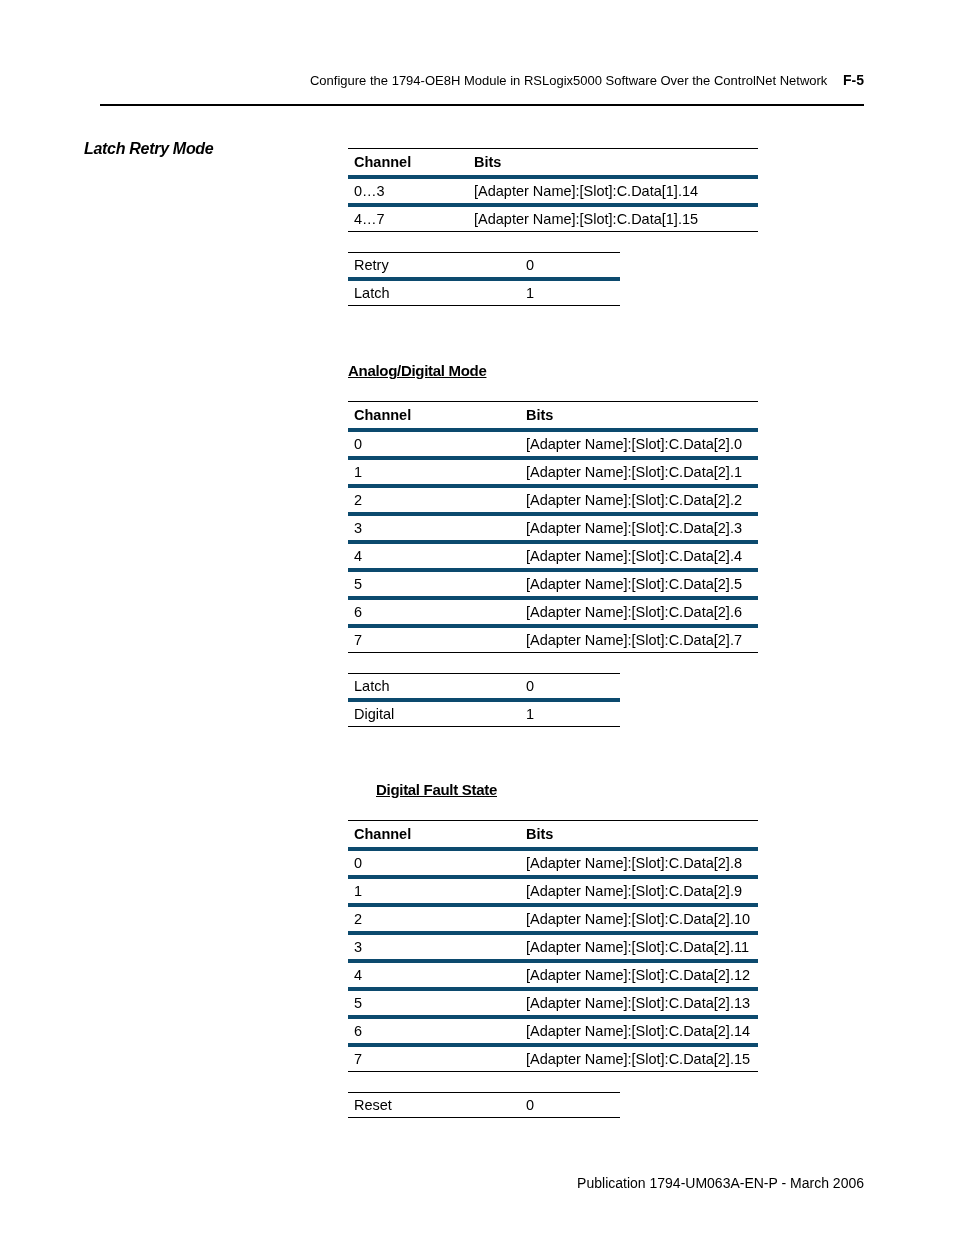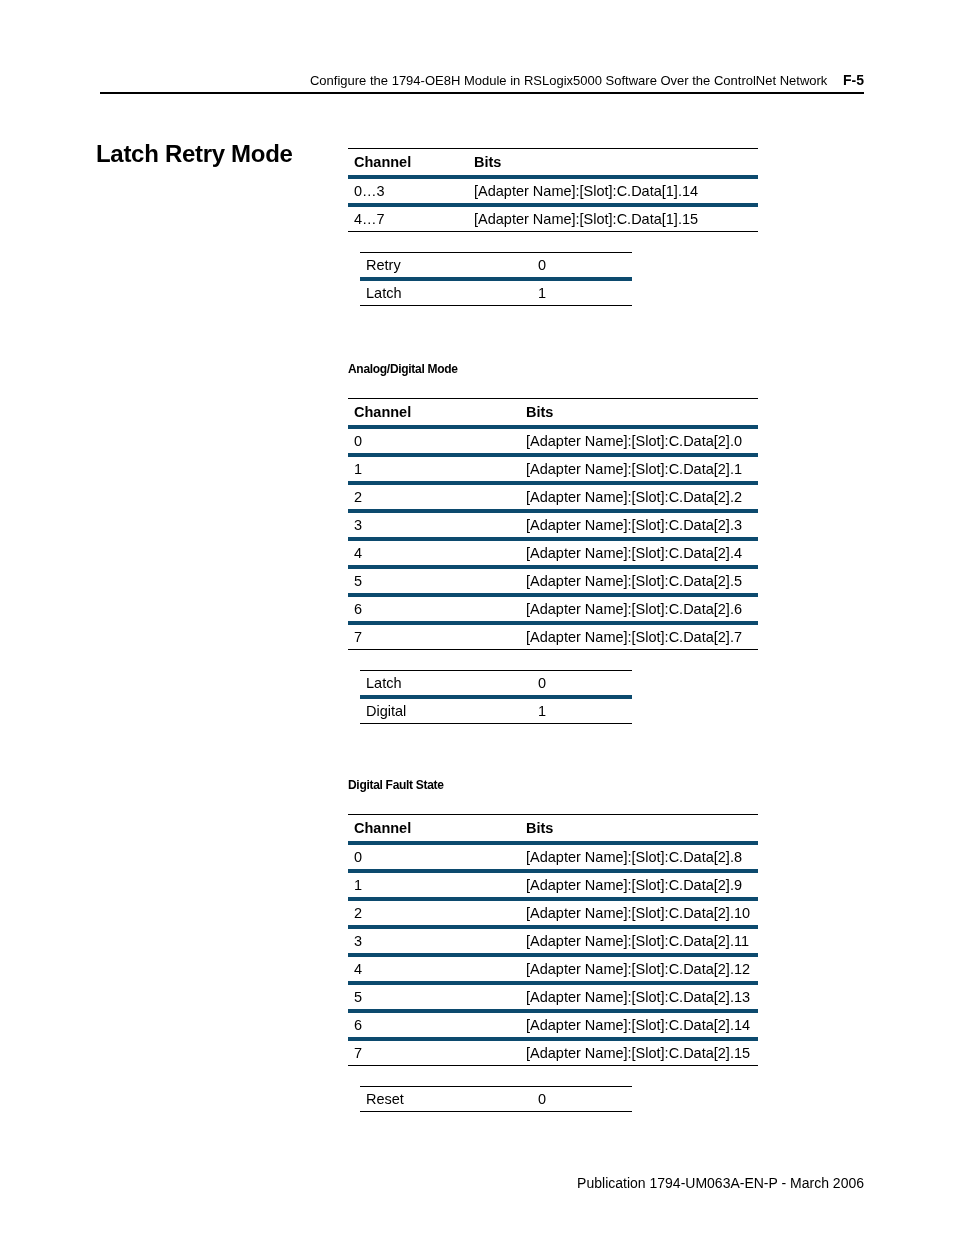--- a/index.html
+++ b/index.html
@@ -12,74 +12,76 @@
     color: #000;
     position: relative;
     font-size: 15px;
   }
   .header {
     position: absolute;
     top: 72px;
     right: 90px;
     left: 100px;
     border-bottom: 2px solid #000;
-    padding-bottom: 4px;
+    padding-bottom: 16px;
     text-align: right;
     font-size: 13px;
   }
   .header .pg {
     font-weight: bold;
     margin-left: 12px;
     font-size: 14px;
   }
   .main-heading {
     position: absolute;
     top: 140px;
-    left: 96px;
+    left: 84px;
     font-family: "Helvetica Neue", Helvetica, Arial, sans-serif;
     font-weight: 800;
-    font-size: 24px;
+    font-size: 16px;
     letter-spacing: -0.3px;
+    font-style: italic;
   }
   .content {
     position: absolute;
     left: 348px;
     top: 148px;
     width: 452px;
   }
   table {
     border-collapse: collapse;
     font-size: 14.5px;
   }
   .wide { width: 410px; }
-  .narrow { width: 272px; margin-left: 12px; }
+  .narrow { width: 272px; }
   .top-rule { border-top: 1.8px solid #000; }
   .bot-rule { border-bottom: 1.8px solid #000; }
   th {
     text-align: left;
     font-weight: bold;
     padding: 5px 6px 5px 6px;
     font-size: 14.5px;
   }
   td {
     text-align: left;
     padding: 4px 6px 4px 6px;
     font-weight: 300;
     border-top: 4px solid #0c4a6e;
   }
   .c1 { width: 160px; }
   .c1b { width: 108px; }
   .sub-heading {
     font-weight: 800;
-    font-size: 12px;
+    font-size: 15px;
     letter-spacing: -0.3px;
     margin-top: 56px;
     margin-bottom: 22px;
-  }
-  .sub-heading.tight { margin-top: 54px; }
+    text-decoration: underline;
+  }
+  .sub-heading.tight { margin-top: 54px; margin-left: 28px; }
   .gap { height: 20px; }
   .footer {
     position: absolute;
     right: 90px;
     bottom: 44px;
     font-size: 14px;
     font-weight: 300;
   }
 </style>
 </head>

